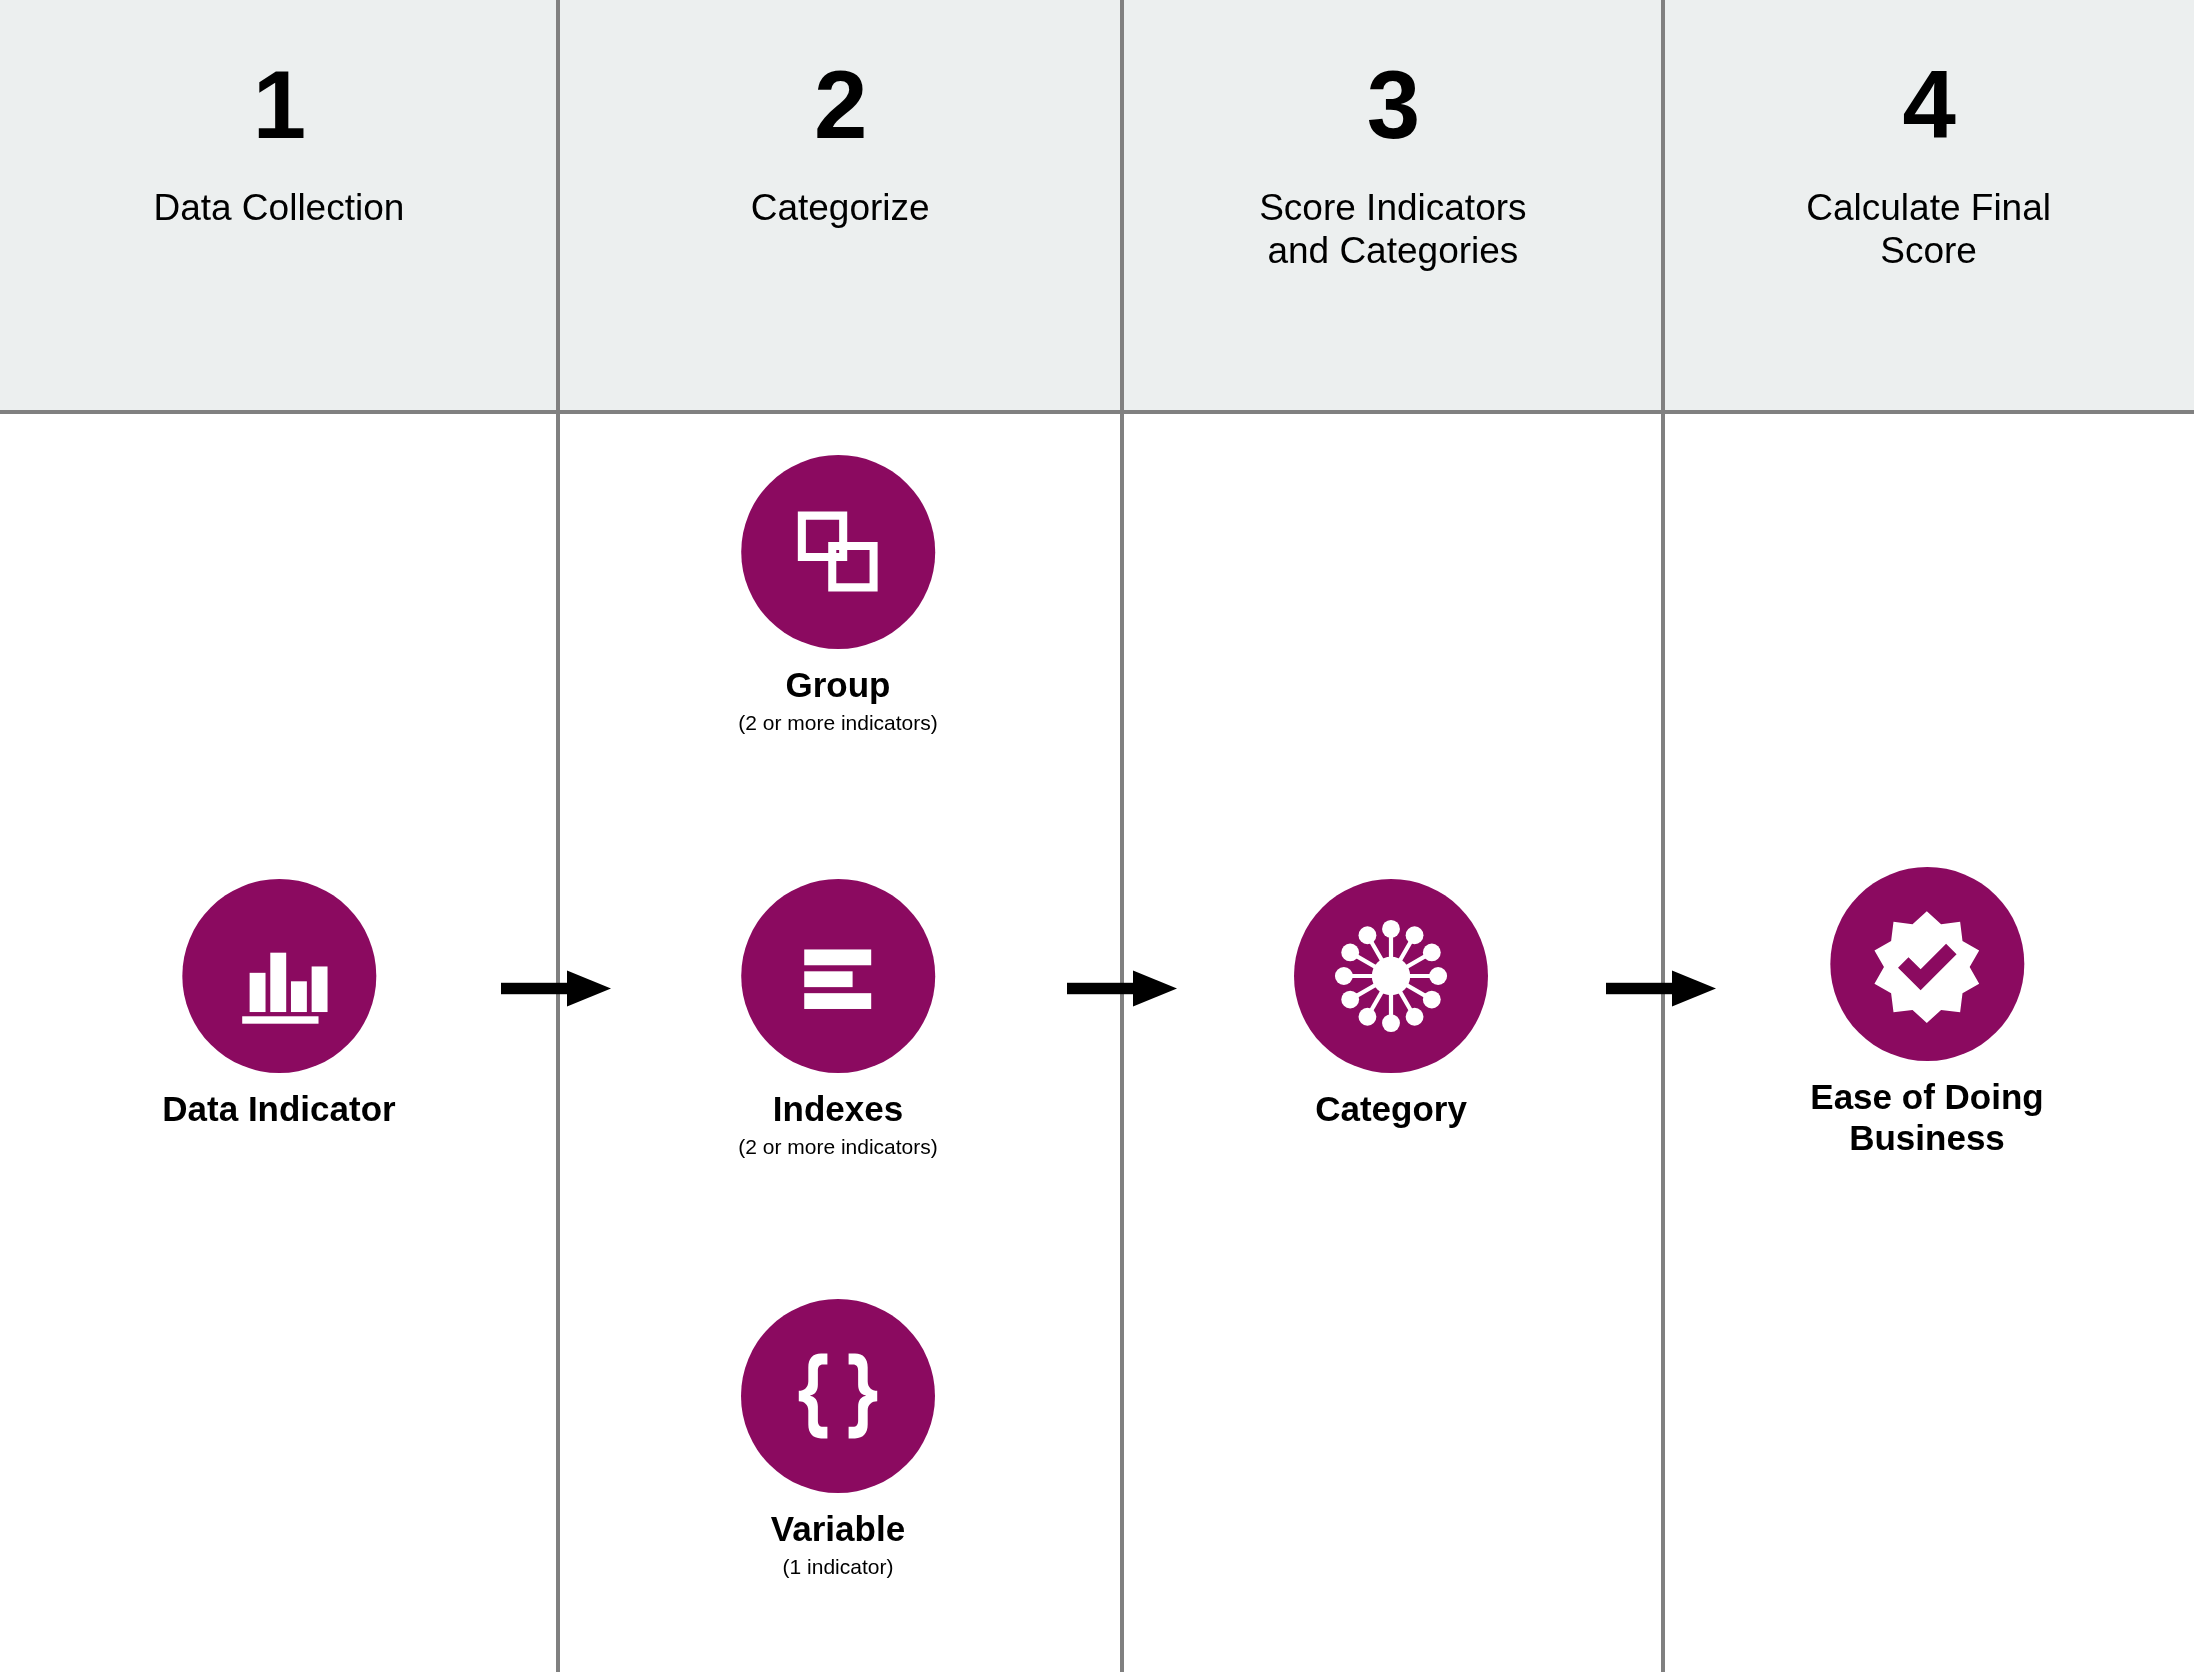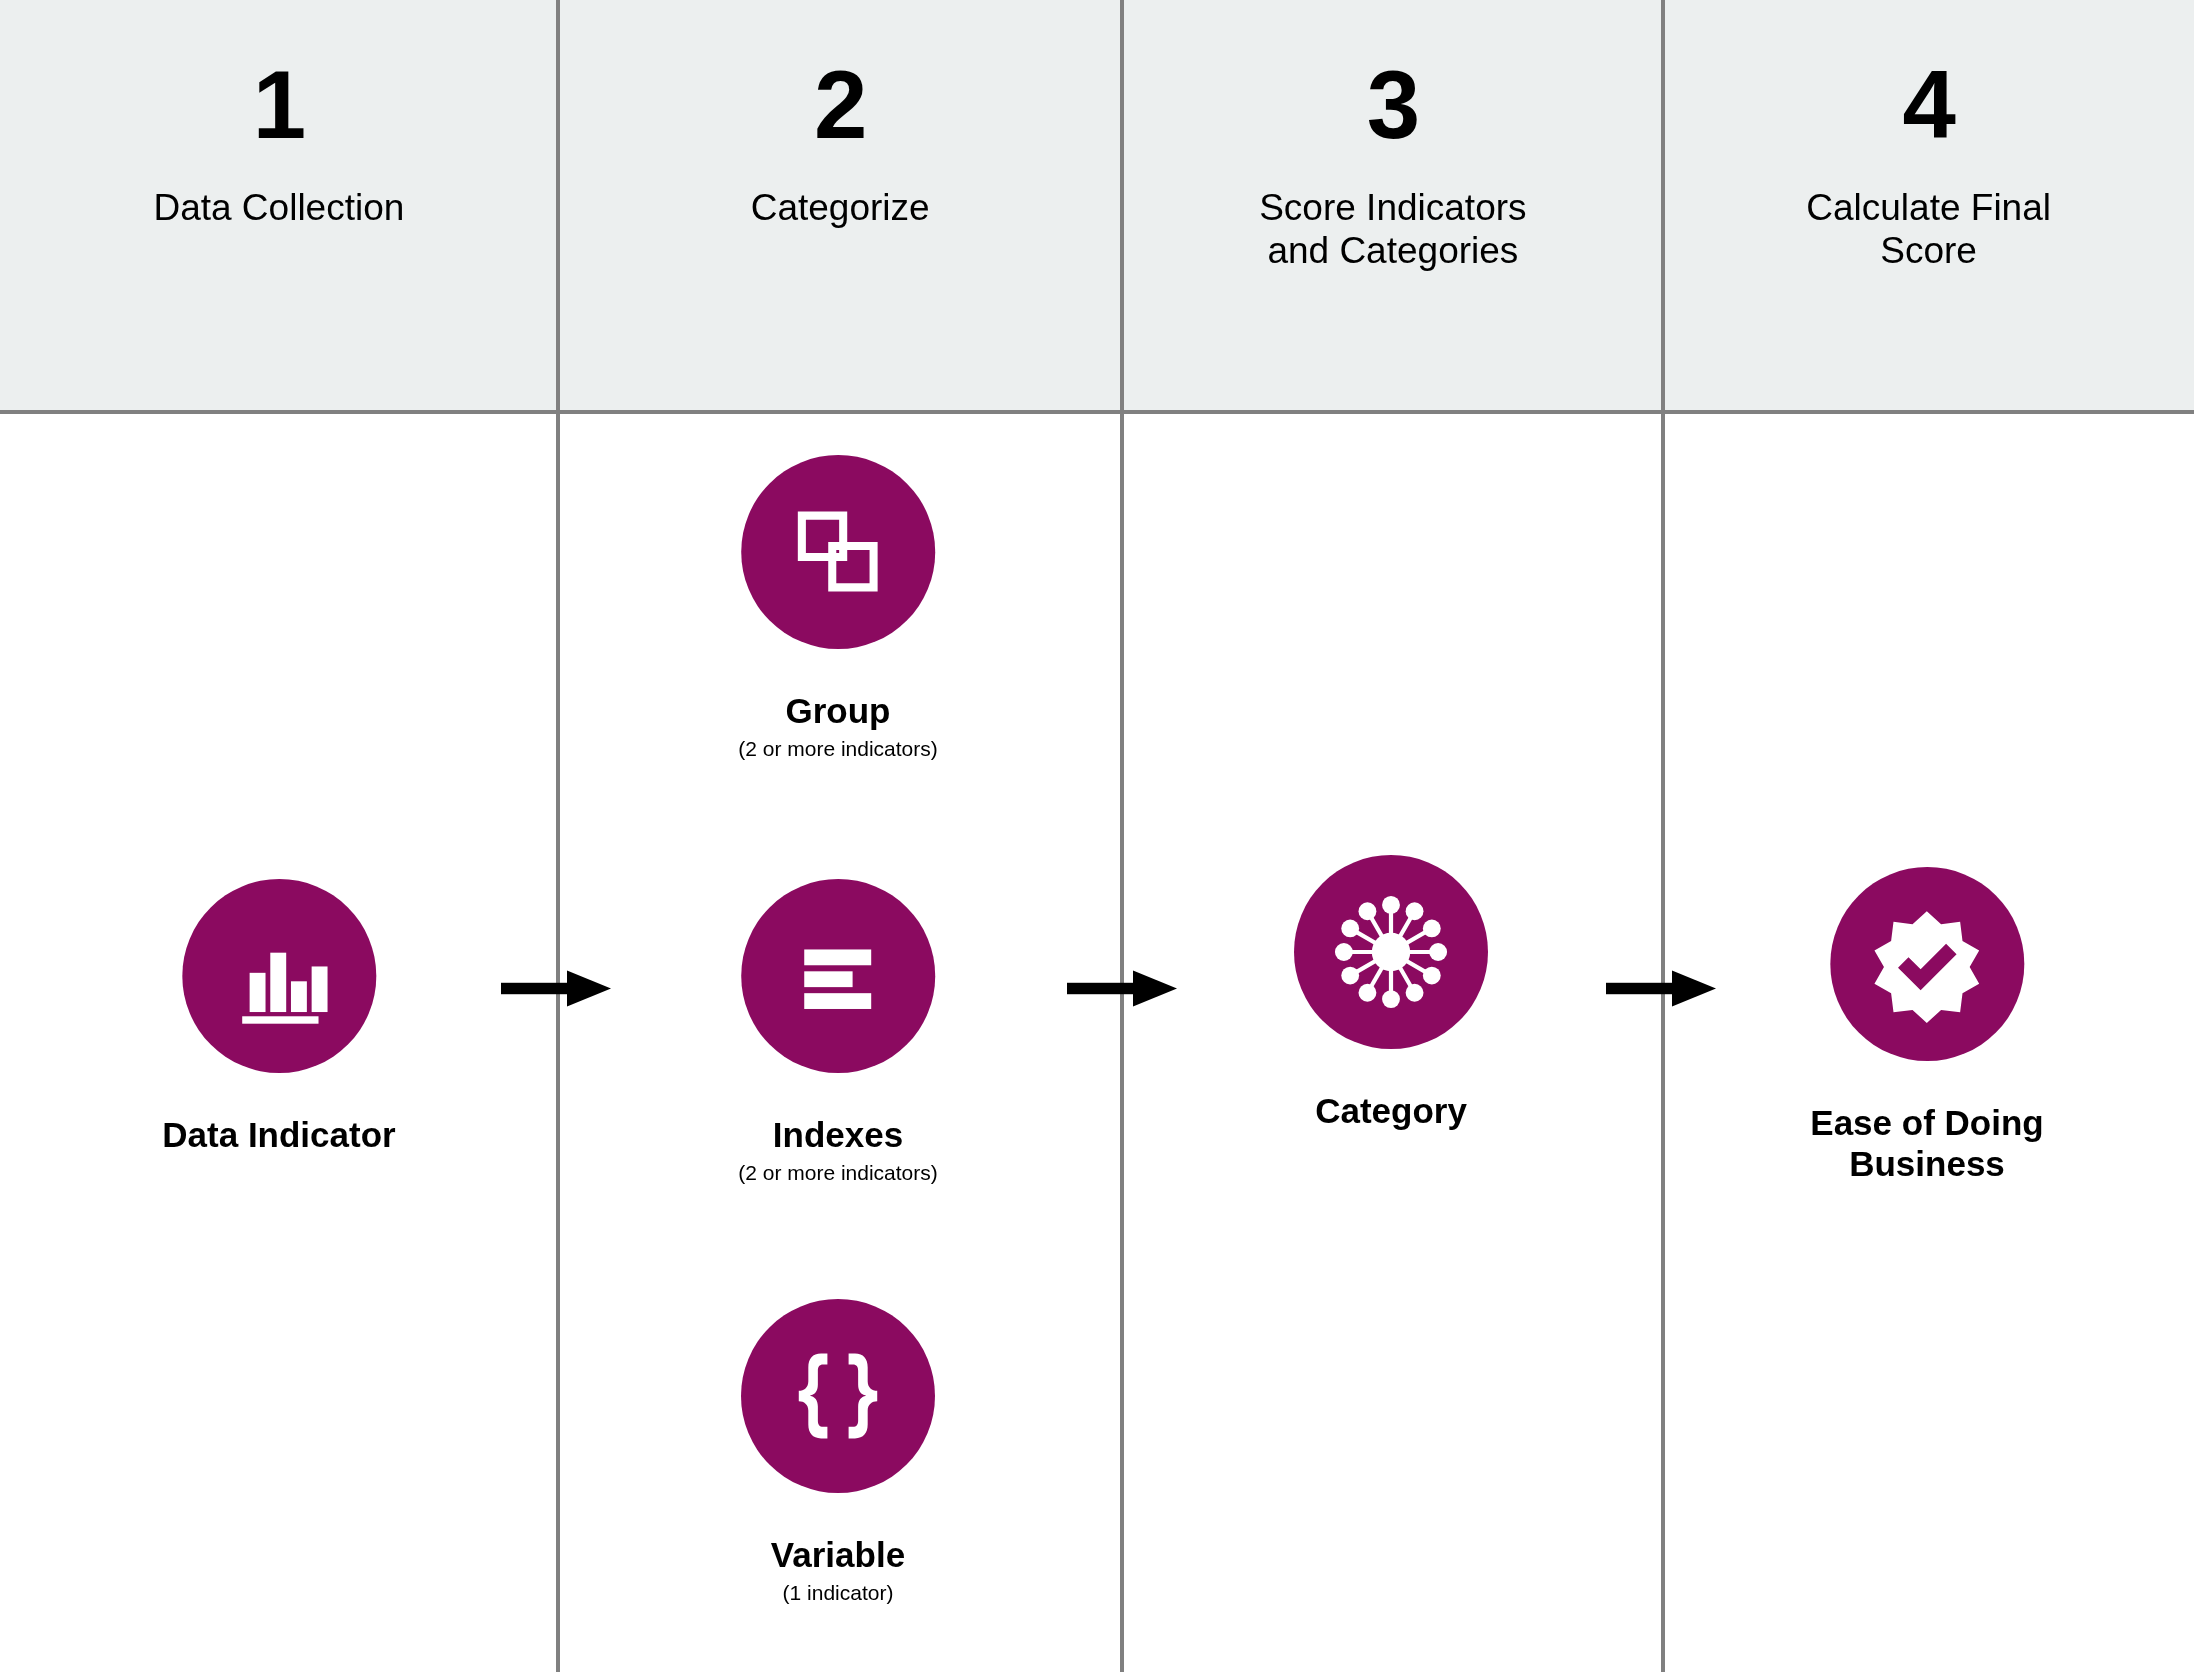--- a/index.html
+++ b/index.html
@@ -92,38 +92,38 @@
     display: flex;
     align-items: center;
     justify-content: center;
     flex: none;
   }
   .node-label {
     font-size: 35px;
     font-weight: bold;
     text-align: center;
     line-height: 1.16;
-    margin-top: 42px;
+    margin-top: 16px;
     white-space: pre-line;
   }
   .node-sub {
     font-size: 21px;
     font-weight: normal;
     text-align: center;
     line-height: 1.22;
     margin-top: 4.4px;
     white-space: pre-line;
   }
 
   
   #node-data-indicator { left: 279px;  top: 465px; transform: translateX(-50%); }
   #node-group          { left: 838px; top:  41px;  transform: translateX(-50%); }
   #node-indexes        { left: 838px; top: 465px; transform: translateX(-50%); }
   #node-variable       { left: 838px; top: 885px; transform: translateX(-50%); }
-  #node-category       { left: 1391px; top: 441px; transform: translateX(-50%); }
+  #node-category       { left: 1391px; top: 465px; transform: translateX(-50%); }
   #node-ease           { left: 1927px; top: 453px; transform: translateX(-50%); }
 
   
   .arrow {
     position: absolute;
     top: 550px;
     width: 110px;
     height: 49px;
   }
   #arrow-1 { left: 501px; }

